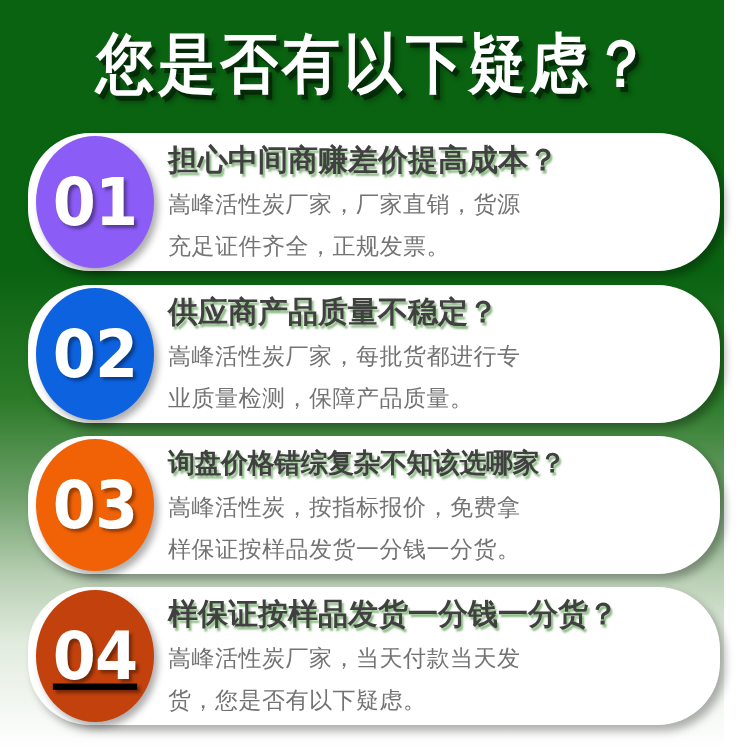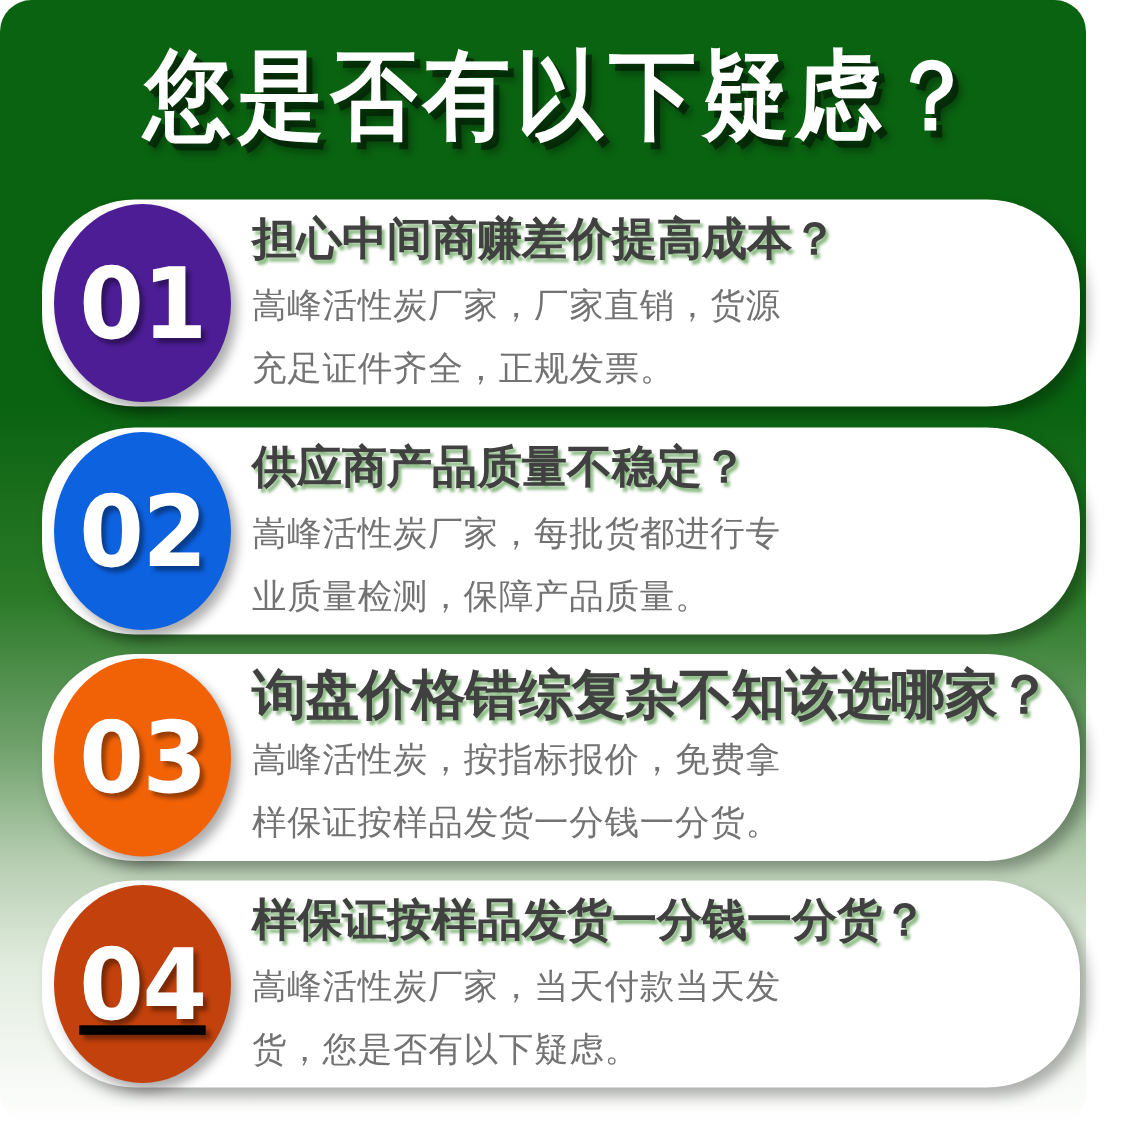--- a/index.html
+++ b/index.html
@@ -15,21 +15,20 @@
     width:724px; height:750px;
     background:linear-gradient(to bottom,
         #0a6311 0%,
         #0a6311 36%,
         #2b7a28 53%,
         #6ea06a 66%,
         #b9cfb4 77%,
         #e2ecdf 86%,
         #f3f7f1 94%,
         #ffffff 100%);
-    border-radius:21px;
   }
 
   
   #title-band {
     position:absolute;
     left:0; top:0;
     width:750px; height:130px;
     display:flex;
     align-items:center;
     justify-content:center;
@@ -93,42 +92,42 @@
   .card-heading {
     font-family:"DejaVu Serif", serif;
     font-weight:bold;
     color:#404040;
     font-size:30px;
     line-height:46px;
     letter-spacing:0px;
     white-space:nowrap;
     text-shadow:2px 3px 2px rgba(120,175,110,0.85);
   }
-  #card-2 .card-heading { font-size:36px; letter-spacing:-0.5px; }
+  #card-2 .card-heading { font-size:27px; letter-spacing:-0.5px; }
 
   .card-line {
     font-family:"DejaVu Serif", serif;
     color:#737373;
     font-size:23px;
     line-height:42px;
     letter-spacing:0.5px;
     white-space:nowrap;
   }
 </style>
 </head>
 <body>
 
 <div id="page">
 
   <div id="title-band">
     <div id="page-title">您是否有以下疑虑？</div>
   </div>
 
   <div class="card" id="card-0">
-    <div class="badge" style="background: #4c1d95;">
+    <div class="badge" style="background: #8b5cf6;">
       <span class="badge-num">01</span>
     </div>
     <div class="card-body">
       <div class="card-heading">担心中间商赚差价提高成本？</div>
       <div class="card-line">嵩峰活性炭厂家，厂家直销，货源</div>
       <div class="card-line">充足证件齐全，正规发票。</div>
     </div>
   </div>
 
   <div class="card" id="card-1">

